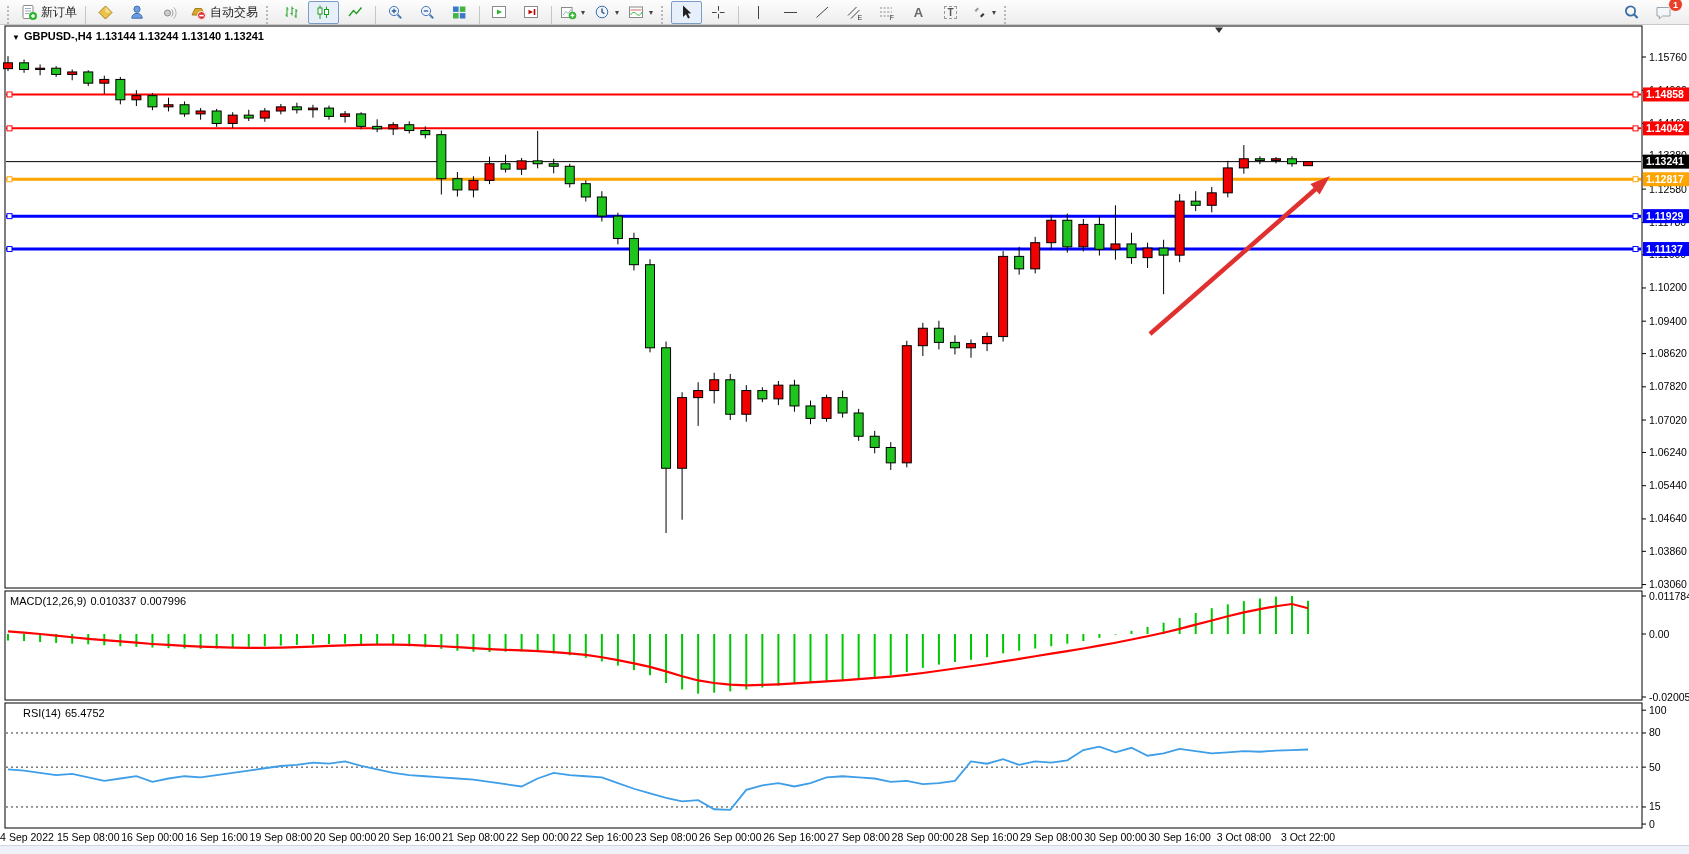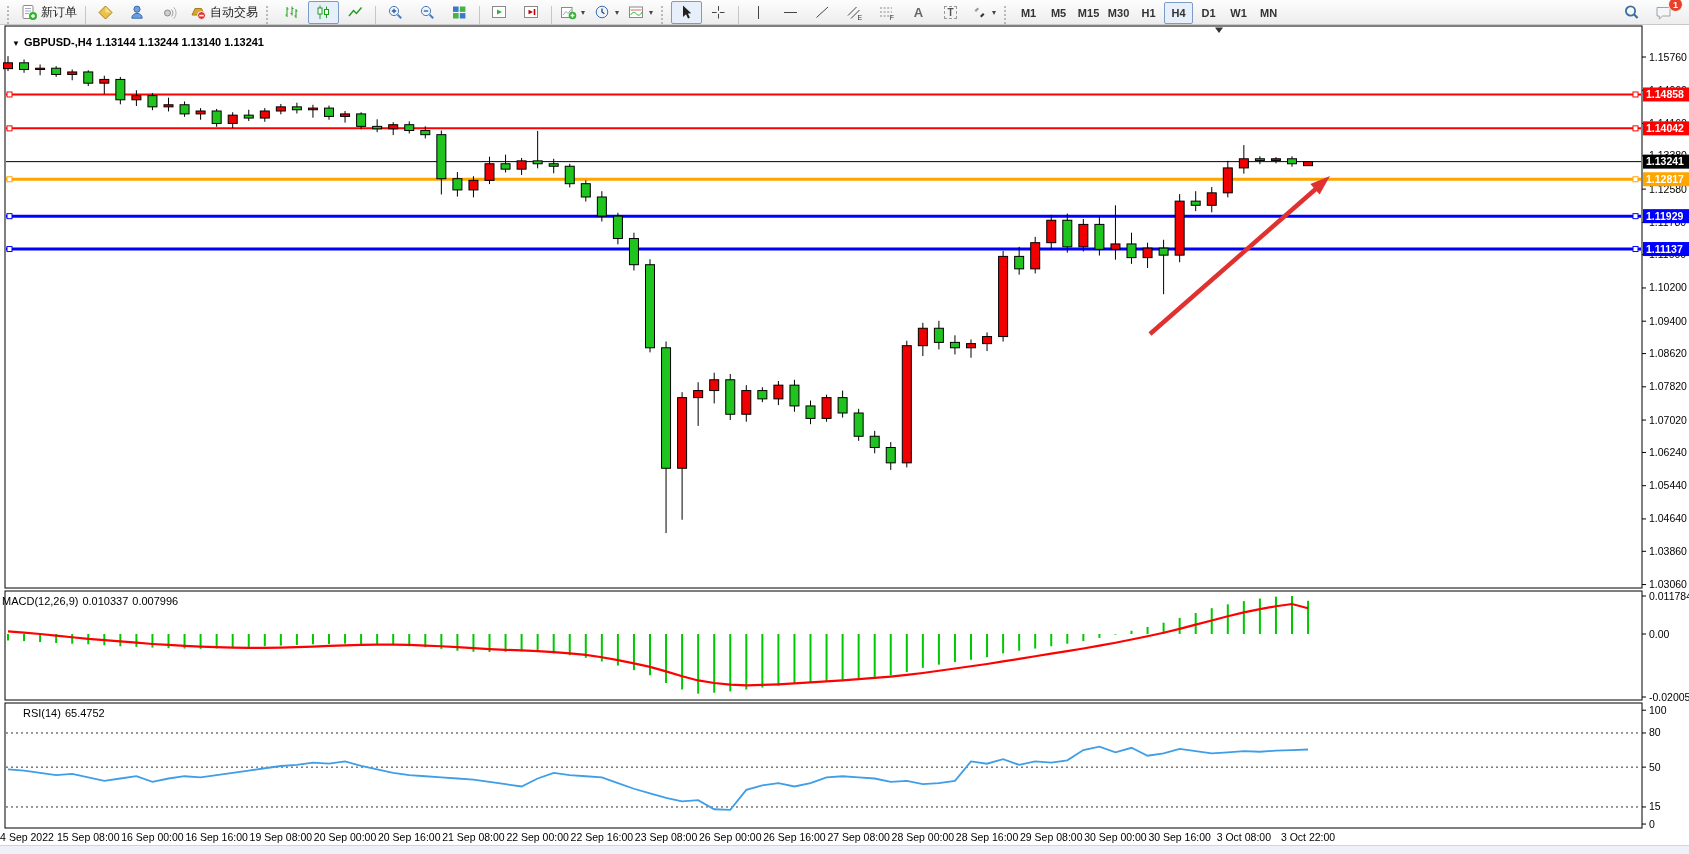--- a/index.html
+++ b/index.html
@@ -21,23 +21,23 @@
   .spacer{flex:1;}
   .glyphE,.glyphF{font-size:7px;color:#333;position:absolute;right:1px;bottom:0;}
   .icon-wrap{position:relative;display:flex;}
   .textA{font-size:13px;font-weight:bold;color:#666;}
   .labelT{font-size:10px;font-weight:bold;color:#555;border:1px dashed #999;padding:0 2px;}
   #chat-badge{position:absolute;right:-5px;top:-5px;background:#e8402a;color:#fff;border-radius:50%;
     width:13px;height:13px;font-size:9px;font-weight:bold;display:flex;align-items:center;justify-content:center;border:1px solid #fff;}
   
   #chart-svg{position:absolute;left:0;top:0;}
   .panel-label{position:absolute;font-size:11px;color:#000;z-index:3;white-space:nowrap;}
-  #symbol-label{left:12px;top:36px;font-weight:bold;}
+  #symbol-label{left:12px;top:30px;font-weight:bold;}
   #symbol-label .tri{font-size:8px;margin-right:4px;}
-  #macd-label{left:2px;top:595px;}
+  #macd-label{left:10px;top:595px;}
   #rsi-label{left:23px;top:707px;}
   .panel-label span{margin-right:4px;}
   #bottom-strip{position:absolute;left:0;bottom:0;width:1689px;height:8px;
     background:#eef2f8;border-top:1px solid #ccd6e4;}
   svg text{font-family:"Liberation Sans",sans-serif;}
 </style>
 </head>
 <body>
 
 <div id="app">
@@ -223,31 +223,20 @@
     </div>
     <div class="tbtn">
       <svg width="17" height="17">
           <path d="M3.5 6.5l3-3L8 5 5 8z" fill="#999"></path>
           <path d="M13.5 10.5l-3 3L9 12l3-3z" fill="#333"></path>
         </svg>
       <span class="caret">▾</span>
     </div>
     <div class="grip"></div>
 
-    <div id="tf-box" style="display:flex;gap:1px;">
-        <div class="tf">M1</div>
-        <div class="tf">M5</div>
-        <div class="tf">M15</div>
-        <div class="tf">M30</div>
-        <div class="tf">H1</div>
-        <div class="tf active">H4</div>
-        <div class="tf">D1</div>
-        <div class="tf">W1</div>
-        <div class="tf">MN</div>
-      </div>
 
     <div class="spacer"></div>
 
     <div class="tbtn">
       <svg width="18" height="18">
           <circle cx="7.5" cy="7" r="4.6" fill="none" stroke="#3a6ea5" stroke-width="1.8"></circle>
           <path d="M10.9 10.3L14.6 14" stroke="#3a6ea5" stroke-width="2.2"></path>
         </svg>
     </div>
     <div class="tbtn" style="position:relative;margin-right:6px;">

